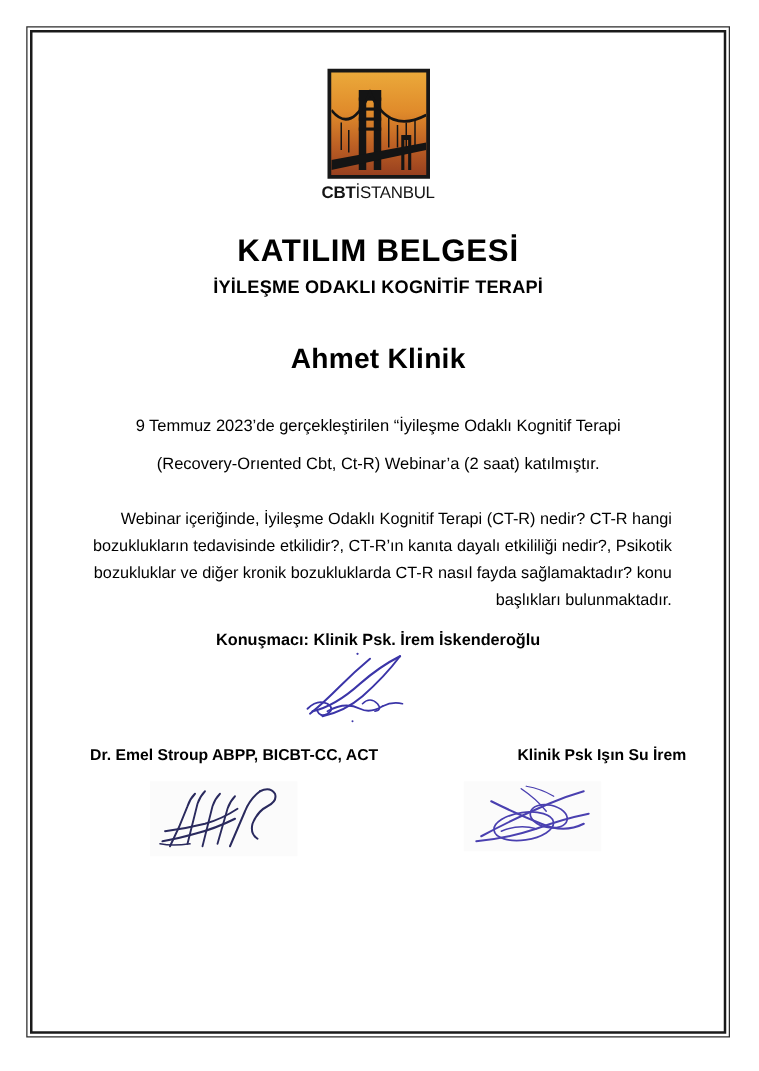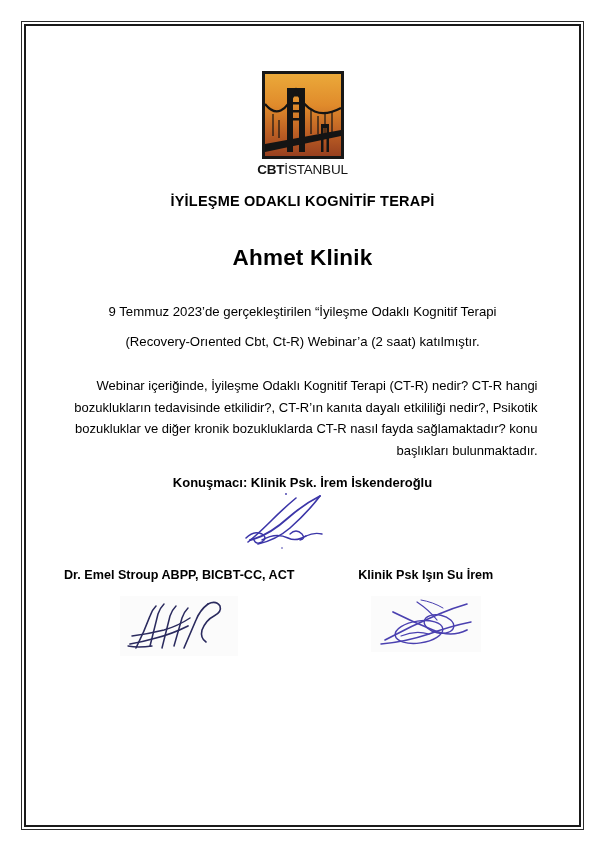--- a/index.html
+++ b/index.html
@@ -48,21 +48,21 @@
     left: 26px;
     top: 26px;
     width: 553px;
     height: 799px;
     box-sizing: border-box;
     text-align: center;
   }
 
   
   .logo-wrap {
-    margin: 16px auto;
+    margin: 0 auto;
     padding-top: 29px;
     width: 92px;
   }
   .logo-mark {
     position: relative;
     width: 82px;
     height: 88px;
     margin: 0 auto;
     background: #171717;
     padding: 3px;
@@ -151,20 +151,21 @@
     box-sizing: border-box;
   }
   .sig-col {
     width: 250px;
     text-align: center;
   }
   .sig-name {
     font-size: 12.6px;
     font-weight: bold;
     white-space: nowrap;
+    text-align: right;
   }
   .sig-img {
     margin: 14px auto 0 auto;
     width: 110px;
     height: 56px;
     background: #fbfbfb;
   }
   .sig-img.wide {
     width: 118px;
     height: 60px;
@@ -205,20 +206,21 @@
 
             <path d="M0 70 L76 56 L76 62 L0 78 Z" fill="#141414"></path>
           </svg>
         </div>
       </div>
       <div class="logo-word">
         <span class="b">CBT</span><span class="l">İSTANBUL</span>
       </div>
     </div>
 
+    <div class="title">KATILIM BELGESİ</div>
     <div class="subtitle-1">İYİLEŞME ODAKLI KOGNİTİF TERAPİ</div>
 
     <div class="recipient">Ahmet Klinik</div>
 
     <div class="awarded-line">
       <div>9 Temmuz 2023’de gerçekleştirilen “İyileşme Odaklı Kognitif Terapi</div>
       <div>(Recovery-Orıented Cbt, Ct-R) Webinar’a (2 saat) katılmıştır.</div>
     </div>
 
     <div class="body-text">Webinar içeriğinde, İyileşme Odaklı Kognitif Terapi (CT-R) nedir? CT-R hangi bozuklukların tedavisinde etkilidir?, CT-R’ın kanıta dayalı etkililiği nedir?, Psikotik bozukluklar ve diğer kronik bozukluklarda CT-R nasıl fayda sağlamaktadır? konu başlıkları bulunmaktadır.</div>

